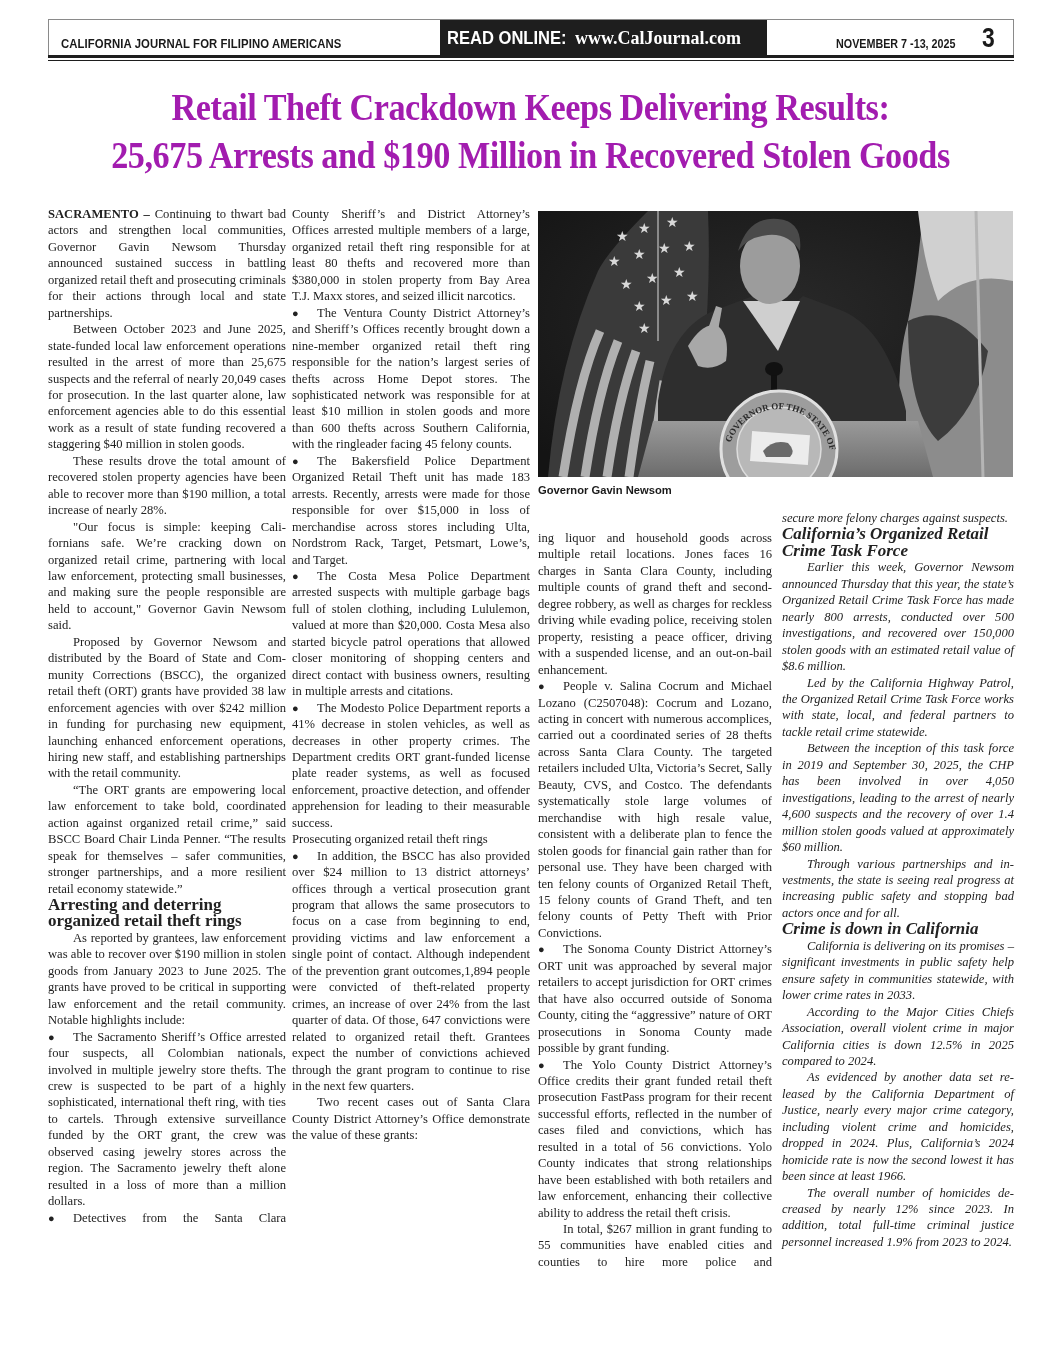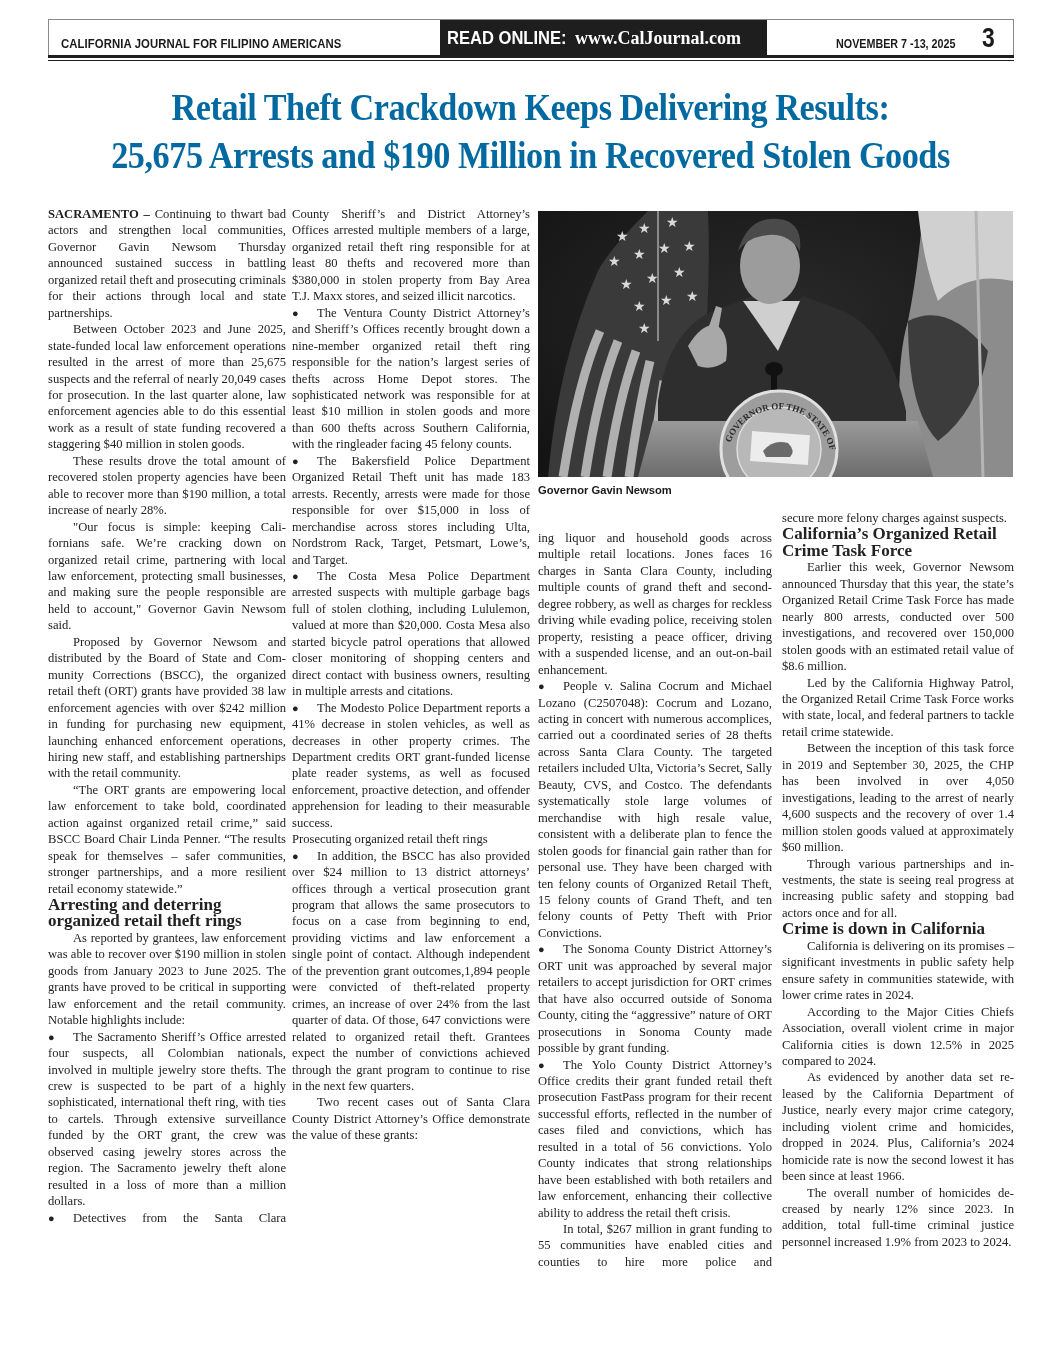--- a/index.html
+++ b/index.html
@@ -41,33 +41,33 @@
     font-family: "Liberation Sans", "DejaVu Sans", sans-serif; font-weight: bold; font-size: 27px;
     transform: scaleX(0.85); transform-origin: left center;
   }
   .rule-thick { position: absolute; left: 48px; top: 55px; width: 966px; height: 3px; background: #1e1e1e; }
   .rule-thin  { position: absolute; left: 48px; top: 59.5px; width: 966px; height: 1px; background: #1e1e1e; }
 
   
   .headline {
     position: absolute; left: 0; top: 83px; width: 1061px; text-align: center;
     font-family: "Liberation Serif", "DejaVu Serif", serif; font-weight: bold;
-    font-size: 38px; line-height: 48px; color: #0369a1;
+    font-size: 38px; line-height: 48px; color: #a21caf;
   }
   .headline span { display: block; transform: scaleX(0.9); transform-origin: center; white-space: nowrap; letter-spacing: -0.5px; }
 
   
   .col {
     position: absolute; font-size: 12.6px; line-height: 16.45px; text-align: justify;
     hyphens: manual; color: #222;
   }
   .col1 { left: 48px;  top: 206px; width: 238px; }
   .col2 { left: 292px; top: 206px; width: 238px; }
   .col3 { left: 538px; top: 530px; width: 234px; font-family: Liberation Serif, serif; }
-  .col4 { left: 782px; top: 510px; width: 232px; }
+  .col4 { left: 782px; top: 510px; width: 232px; font-style: italic; }
 
   .col p { margin: 0; }
   .col p.indent { text-indent: 25px; }
   .col .dateline { font-weight: bold; margin-top: 12px; }
   .col h3 { font-size: 17px; font-weight: bold; line-height: 16.45px; margin: 0; text-align: left; }
   .col .bullet { position: relative; text-indent: 0; }
   .col .bullet .dot { display: inline-block; width: 25px; font-size: 11px; vertical-align: 0px; }
 
   
   .photo {
@@ -210,17 +210,17 @@
 </div>
 
 <div class="col col4">
   <p>secure more felony charges against sus­pects.</p>
   <h3>California’s Organized Retail Crime Task Force</h3>
   <p class="indent">Earlier this week, Governor Newsom announced Thursday that this year, the state’s Organized Retail Crime Task Force has made nearly 800 arrests, con­ducted over 500 investigations, and re­covered over 150,000 stolen goods with an estimated retail value of $8.6 million.</p>
   <p class="indent">Led by the California Highway Pa­trol, the Organized Retail Crime Task Force works with state, local, and fed­eral partners to tackle retail crime state­wide.</p>
   <p class="indent">Between the inception of this task force in 2019 and September 30, 2025, the CHP has been involved in over 4,050 investigations, leading to the arrest of nearly 4,600 suspects and the recovery of over 1.4 million stolen goods valued at approximately $60 million.</p>
   <p class="indent">Through various partnerships and in­vestments, the state is seeing real progress at increasing public safety and stopping bad actors once and for all.</p>
   <h3>Crime is down in California</h3>
-  <p class="indent">California is delivering on its prom­ises – significant investments in public safety help ensure safety in communities statewide, with lower crime rates in 2024.</p>
+  <p class="indent">California is delivering on its prom­ises – significant investments in public safety help ensure safety in communities statewide, with lower crime rates in 2033.</p>
   <p class="indent">According to the Major Cities Chiefs Association, overall violent crime in ma­jor California cities is down 12.5% in 2025 compared to 2024.</p>
   <p class="indent">As evidenced by another data set re­leased by the California Department of Justice, nearly every major crime cat­egory, including violent crime and homi­cides, dropped in 2024. Plus, California’s 2024 homicide rate is now the second lowest it has been since at least 1966.</p>
   <p class="indent">The overall number of homicides de­creased by nearly 12% since 2023. In addition, total full-time criminal justice personnel increased 1.9% from 2023 to 2024.</p>
 </div>
 
 </body></html>

